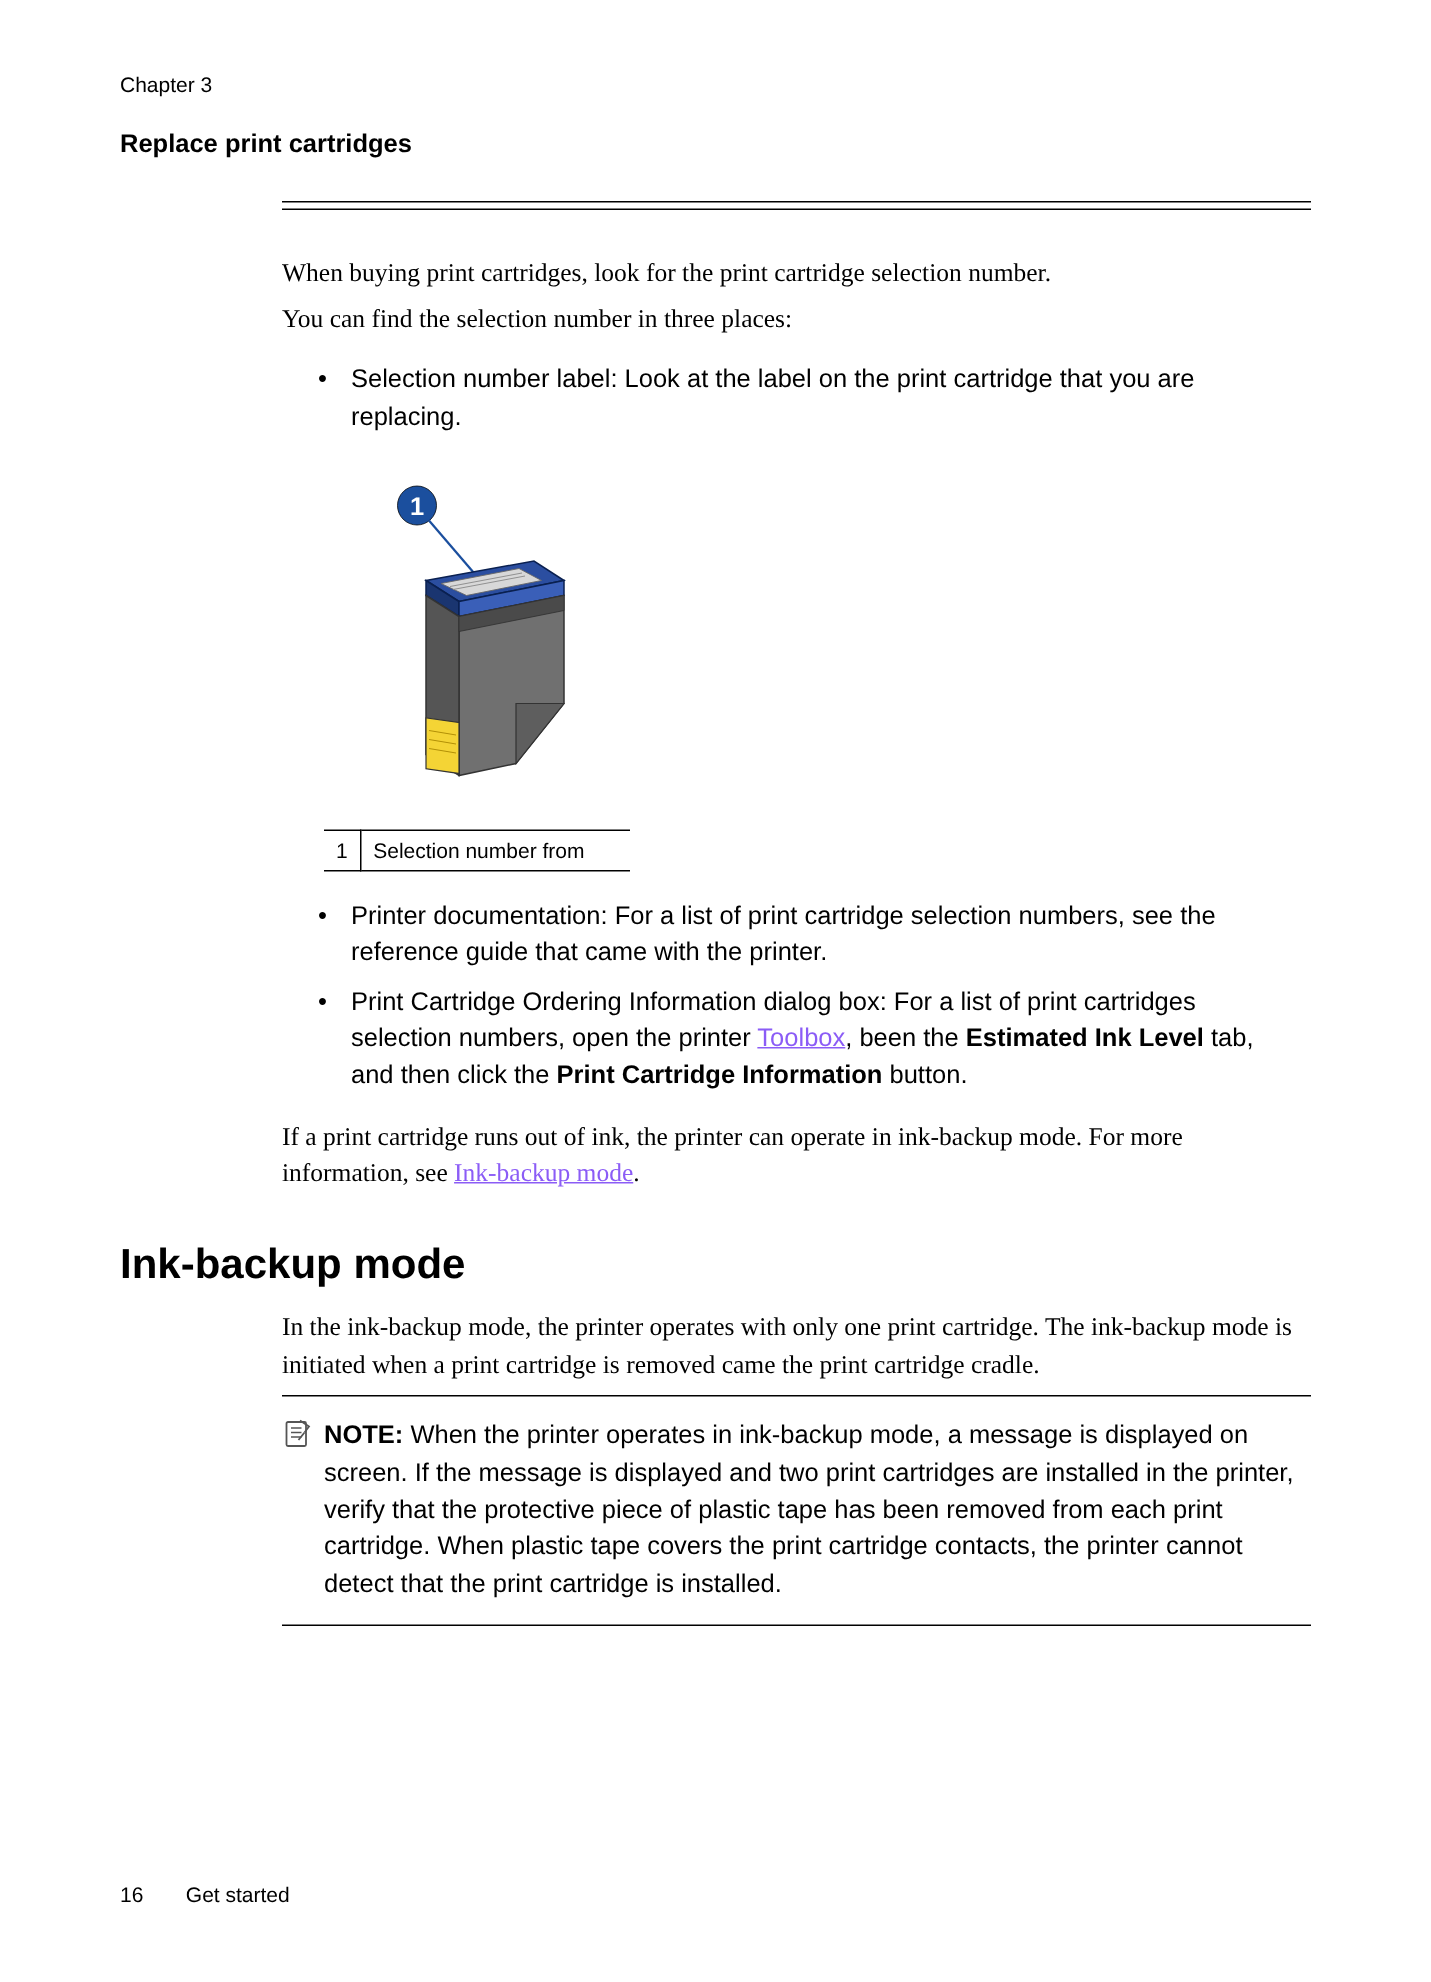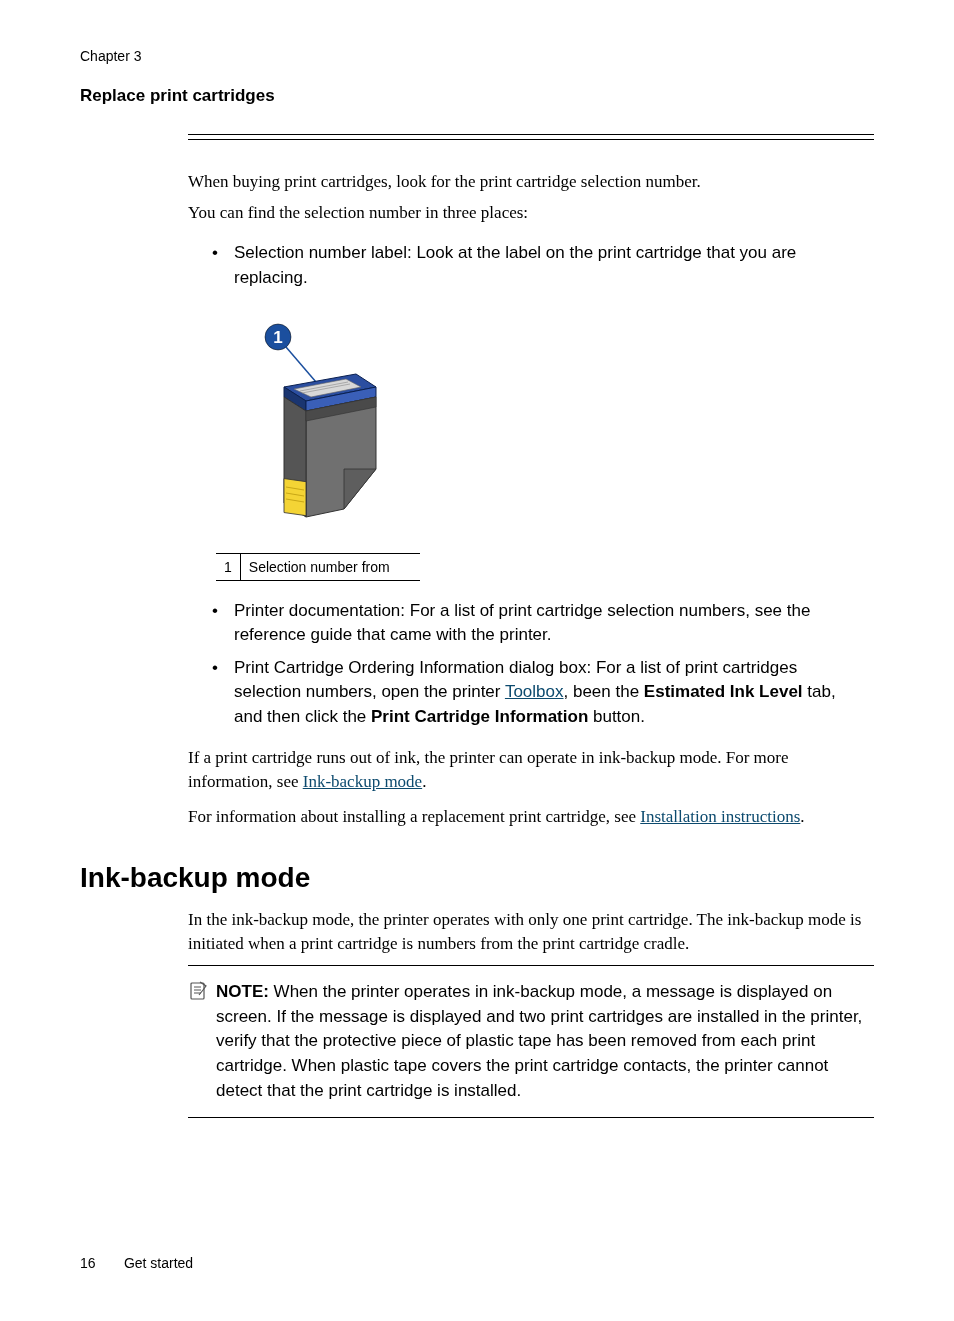--- a/index.html
+++ b/index.html
@@ -80,21 +80,21 @@
       text-align: center;
       width: 24px;
     }
     .figure-caption-table td:last-child {
       padding-right: 30px;
     }
     .after-figure {
       margin-top: 36px;
     }
     .link {
-      color: #0c4a6e;
+      color: #8b5cf6;
       text-decoration: underline;
     }
     .main-heading {
       font-size: 28px;
       font-weight: bold;
       margin: 32px 0 14px 0;
     }
     .note-rule-top, .note-rule-bottom {
       border-top: 1px solid #000;
       height: 1px;
@@ -195,29 +195,26 @@
       <li>Printer documentation: For a list of print cartridge selection numbers, see the reference guide that came with the printer.</li>
       <li>
         <span>Print Cartridge Ordering Information dialog box: For a list of print cartridges selection numbers, open the printer </span><a href="#" class="link">Toolbox</a><span>, been the </span><span class="bold">Estimated Ink Level</span><span> tab, and then click the </span><span class="bold">Print Cartridge Information</span><span> button.</span>
       </li>
     </ul>
 
     <p class="body-text gap-above-small">
       <span>If a print cartridge runs out of ink, the printer can operate in ink-backup mode. For more information, see </span><a href="#" class="link">Ink-backup mode</a><span>.</span>
     </p>
 
-    <p class="body-text gap-above-small">
-      <span>For information about installing a replacement print cartridge, see </span><a href="#" class="link">Installation instructions</a><span>.</span>
-    </p>
   </div>
 
   <h2 class="main-heading">Ink-backup mode</h2>
 
   <div class="content-indent">
-    <p class="body-text">In the ink-backup mode, the printer operates with only one print cartridge. The ink-backup mode is initiated when a print cartridge is numbers from the print cartridge cradle.</p>
+    <p class="body-text">In the ink-backup mode, the printer operates with only one print cartridge. The ink-backup mode is initiated when a print cartridge is removed came the print cartridge cradle.</p>
 
     <div class="note-rule-top"></div>
     <div class="note-block">
       <svg class="note-icon" viewBox="0 0 20 20">
         <rect x="3" y="2" width="13" height="16" rx="1" fill="none" stroke="#555" stroke-width="1.2"></rect>
         <line x1="6" y1="6" x2="13" y2="6" stroke="#555" stroke-width="1"></line>
         <line x1="6" y1="9" x2="13" y2="9" stroke="#555" stroke-width="1"></line>
         <line x1="6" y1="12" x2="13" y2="12" stroke="#555" stroke-width="1"></line>
         <path d="M 12 1 L 18 5 L 15 9" fill="none" stroke="#555" stroke-width="1.2"></path>
         <path d="M 15 9 L 11 14" fill="none" stroke="#555" stroke-width="1.2"></path>

